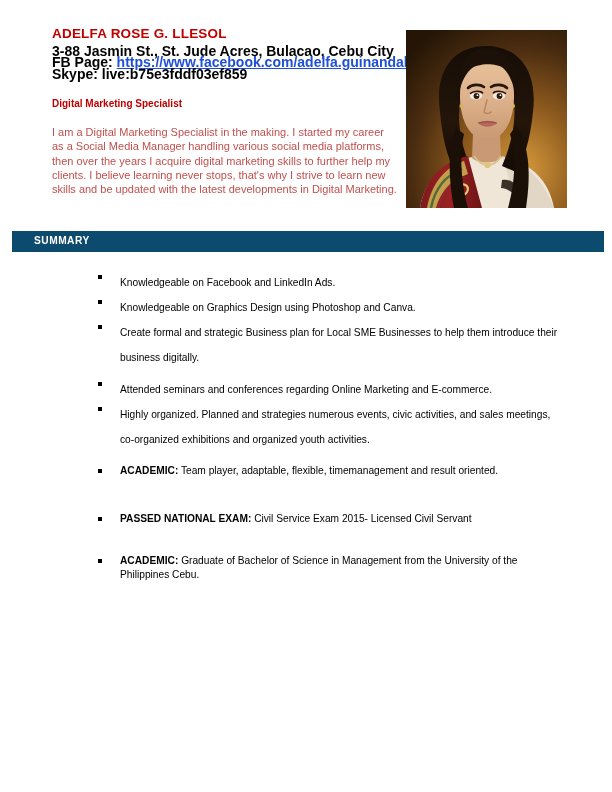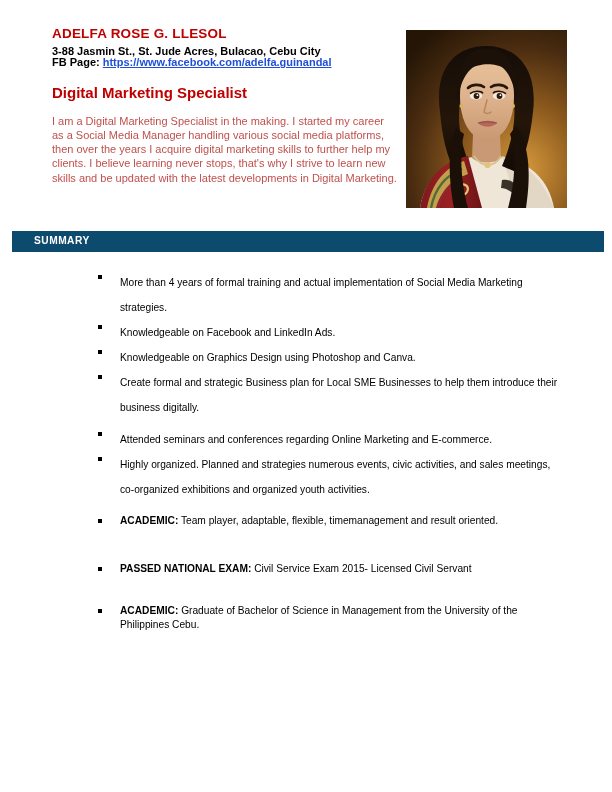--- a/index.html
+++ b/index.html
@@ -32,37 +32,37 @@
   }
   .name {
     color: #c00000;
     font-size: 13.5px;
     font-weight: bold;
     letter-spacing: 0.2px;
     margin: 0 0 5px 0;
     line-height: 15px;
   }
   .contact-lines {
-    font-size: 11px;
+    font-size: 14px;
     font-weight: bold;
     line-height: 11.4px;
     color: #000000;
   }
   .contact-lines div { white-space: nowrap; }
   .email-link {
     color: #c00000;
     text-decoration: none;
   }
   .fb-link {
     color: #1f4fd8;
     text-decoration: underline;
   }
   .job-title {
     color: #c00000;
-    font-size: 15px;
+    font-size: 10px;
     font-weight: bold;
     margin-top: 17px;
     line-height: 14px;
   }
   .intro {
     color: #c0504d;
     font-size: 11px;
     line-height: 14.2px;
     margin-top: 14px;
     width: 345px;
@@ -147,20 +147,21 @@
 
     <div class="name">ADELFA ROSE G. LLESOL</div>
 
     <div class="contact-lines">
       <div>
         <span>3-88 Jasmin St., St. Jude Acres, Bulacao, Cebu City</span>
       </div>
       <div>
         <span>FB Page: </span><span class="fb-link">https://www.facebook.com/adelfa.guinandal</span>
       </div>
+      <div>Skype: live:b75e3fddf03ef859</div>
     </div>
 
     <div class="job-title">Digital Marketing Specialist</div>
 
     <div class="intro">I am a Digital Marketing Specialist in the making. I started my career as a Social Media Manager handling various social media platforms, then over the years I acquire digital marketing skills to further help my clients. I believe learning never stops, that's why I strive to learn new skills and be updated with the latest developments in Digital Marketing.</div>
   </div>
 
   <div class="photo-frame">
     <svg class="photo-svg" viewBox="0 0 161 178" preserveAspectRatio="none">
       <defs>
@@ -242,26 +243,20 @@
     </svg>
   </div>
 </div>
 
 <div class="section-bar">
   <span class="section-bar-label">SUMMARY</span>
 </div>
 
 <div class="summary-list">
 
-  <div class="bullet-row lh-wide">
-    <span class="bullet-marker">
-        <i></i>
-      </span>
-    <span class="bullet-text"><span>More than 4 years of formal training and actual implementation of Social Media Marketing strategies.</span></span>
-  </div>
 
   <div class="bullet-row lh-wide">
     <span class="bullet-marker">
         <i></i>
       </span>
     <span class="bullet-text"><span>Knowledgeable on Facebook and LinkedIn Ads.</span></span>
   </div>
 
   <div class="bullet-row lh-wide">
     <span class="bullet-marker">

